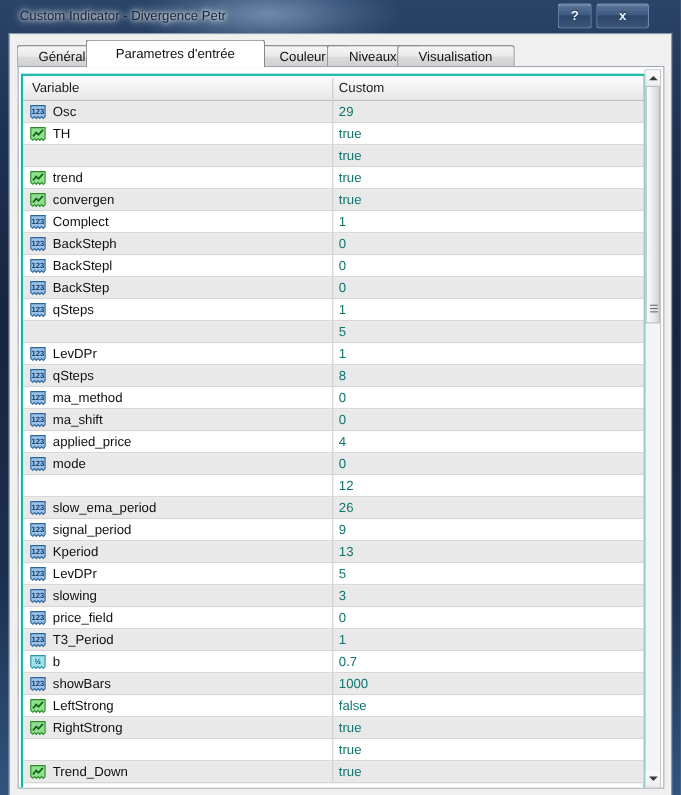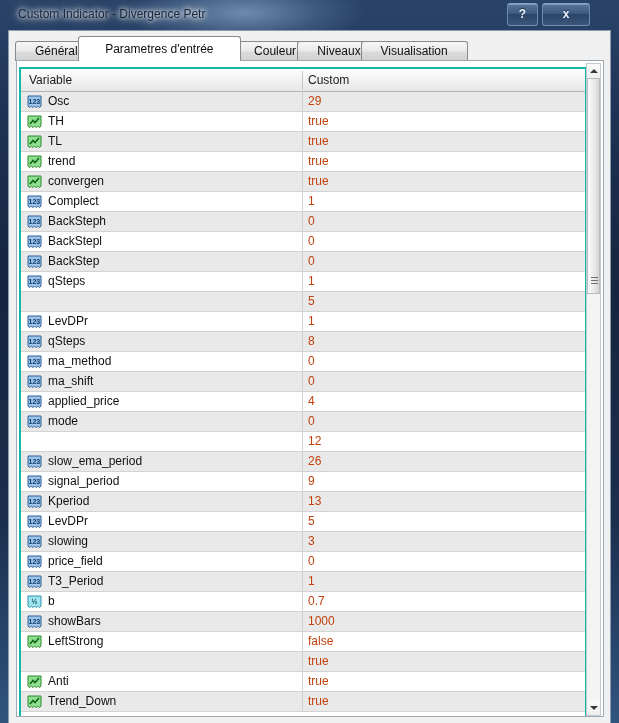--- a/index.html
+++ b/index.html
@@ -171,21 +171,21 @@
   .cell-name {
     position: absolute;
     left: 0; top: 0;
     width: 281px; height: 19px;
   }
   .cell-val {
     position: absolute;
     left: 282px; top: 0;
     right: 0; height: 19px;
     font-size: 12px;
-    color: #c2410c;
+    color: #0f766e;
     line-height: 19px;
     padding-left: 5px;
     box-sizing: border-box;
     white-space: nowrap;
   }
   .rowdiv {
     position: absolute;
     left: 281px; top: 0;
     width: 1px; height: 19px;
     background: #cfcfcf;
@@ -306,353 +306,344 @@
                     <path d="M1 1 h13 v10 l-1.6 1.6 -1.6 -1.6 -1.6 1.6 -1.6 -1.6 -1.6 1.6 -1.6 -1.6 -1.6 1.6 -1.8 -1.6 z" fill="#8fe08f" stroke="#2c8a2c" stroke-width="1"></path>
                     <polyline points="3,9 6,5.5 8,7.5 12,3" fill="none" stroke="#14611a" stroke-width="1.6"></polyline>
                   </svg>
                 </span>
                 <span class="name-label">TH</span>
               </div>
               <div class="rowdiv"></div>
               <div class="cell-val">true</div>
             </div>
             <div class="row even">
+              <div class="rowdiv"></div>
+              <div class="cell-val">true</div>
+            </div>
+            <div class="row odd">
               <div class="cell-name">
                 <span class="ticon">
                   <svg width="15" height="14" viewBox="0 0 15 14">
                     <path d="M1 1 h13 v10 l-1.6 1.6 -1.6 -1.6 -1.6 1.6 -1.6 -1.6 -1.6 1.6 -1.6 -1.6 -1.6 1.6 -1.8 -1.6 z" fill="#8fe08f" stroke="#2c8a2c" stroke-width="1"></path>
                     <polyline points="3,9 6,5.5 8,7.5 12,3" fill="none" stroke="#14611a" stroke-width="1.6"></polyline>
                   </svg>
                 </span>
-                <span class="name-label">TL</span>
+                <span class="name-label">trend</span>
               </div>
               <div class="rowdiv"></div>
               <div class="cell-val">true</div>
             </div>
-            <div class="row odd">
+            <div class="row even">
               <div class="cell-name">
                 <span class="ticon">
                   <svg width="15" height="14" viewBox="0 0 15 14">
                     <path d="M1 1 h13 v10 l-1.6 1.6 -1.6 -1.6 -1.6 1.6 -1.6 -1.6 -1.6 1.6 -1.6 -1.6 -1.6 1.6 -1.8 -1.6 z" fill="#8fe08f" stroke="#2c8a2c" stroke-width="1"></path>
                     <polyline points="3,9 6,5.5 8,7.5 12,3" fill="none" stroke="#14611a" stroke-width="1.6"></polyline>
                   </svg>
                 </span>
-                <span class="name-label">trend</span>
+                <span class="name-label">convergen</span>
               </div>
               <div class="rowdiv"></div>
               <div class="cell-val">true</div>
             </div>
-            <div class="row even">
+            <div class="row odd">
+              <div class="cell-name">
+                <span class="ticon">
+                  <svg width="15" height="14" viewBox="0 0 15 14">
+                    <path d="M1 1 h13 v10 l-1.6 1.6 -1.6 -1.6 -1.6 1.6 -1.6 -1.6 -1.6 1.6 -1.6 -1.6 -1.6 1.6 -1.8 -1.6 z" fill="#9dc3e8" stroke="#2f6298" stroke-width="1"></path>
+                    <text x="7.4" y="8.8" font-family="'Liberation Sans',sans-serif" font-size="7" font-weight="bold" fill="#0d3c6b" text-anchor="middle">123</text>
+                  </svg>
+                </span>
+                <span class="name-label">Complect</span>
+              </div>
+              <div class="rowdiv"></div>
+              <div class="cell-val">1</div>
+            </div>
+            <div class="row even">
+              <div class="cell-name">
+                <span class="ticon">
+                  <svg width="15" height="14" viewBox="0 0 15 14">
+                    <path d="M1 1 h13 v10 l-1.6 1.6 -1.6 -1.6 -1.6 1.6 -1.6 -1.6 -1.6 1.6 -1.6 -1.6 -1.6 1.6 -1.8 -1.6 z" fill="#9dc3e8" stroke="#2f6298" stroke-width="1"></path>
+                    <text x="7.4" y="8.8" font-family="'Liberation Sans',sans-serif" font-size="7" font-weight="bold" fill="#0d3c6b" text-anchor="middle">123</text>
+                  </svg>
+                </span>
+                <span class="name-label">BackSteph</span>
+              </div>
+              <div class="rowdiv"></div>
+              <div class="cell-val">0</div>
+            </div>
+            <div class="row odd">
+              <div class="cell-name">
+                <span class="ticon">
+                  <svg width="15" height="14" viewBox="0 0 15 14">
+                    <path d="M1 1 h13 v10 l-1.6 1.6 -1.6 -1.6 -1.6 1.6 -1.6 -1.6 -1.6 1.6 -1.6 -1.6 -1.6 1.6 -1.8 -1.6 z" fill="#9dc3e8" stroke="#2f6298" stroke-width="1"></path>
+                    <text x="7.4" y="8.8" font-family="'Liberation Sans',sans-serif" font-size="7" font-weight="bold" fill="#0d3c6b" text-anchor="middle">123</text>
+                  </svg>
+                </span>
+                <span class="name-label">BackStepl</span>
+              </div>
+              <div class="rowdiv"></div>
+              <div class="cell-val">0</div>
+            </div>
+            <div class="row even">
+              <div class="cell-name">
+                <span class="ticon">
+                  <svg width="15" height="14" viewBox="0 0 15 14">
+                    <path d="M1 1 h13 v10 l-1.6 1.6 -1.6 -1.6 -1.6 1.6 -1.6 -1.6 -1.6 1.6 -1.6 -1.6 -1.6 1.6 -1.8 -1.6 z" fill="#9dc3e8" stroke="#2f6298" stroke-width="1"></path>
+                    <text x="7.4" y="8.8" font-family="'Liberation Sans',sans-serif" font-size="7" font-weight="bold" fill="#0d3c6b" text-anchor="middle">123</text>
+                  </svg>
+                </span>
+                <span class="name-label">BackStep</span>
+              </div>
+              <div class="rowdiv"></div>
+              <div class="cell-val">0</div>
+            </div>
+            <div class="row odd">
+              <div class="cell-name">
+                <span class="ticon">
+                  <svg width="15" height="14" viewBox="0 0 15 14">
+                    <path d="M1 1 h13 v10 l-1.6 1.6 -1.6 -1.6 -1.6 1.6 -1.6 -1.6 -1.6 1.6 -1.6 -1.6 -1.6 1.6 -1.8 -1.6 z" fill="#9dc3e8" stroke="#2f6298" stroke-width="1"></path>
+                    <text x="7.4" y="8.8" font-family="'Liberation Sans',sans-serif" font-size="7" font-weight="bold" fill="#0d3c6b" text-anchor="middle">123</text>
+                  </svg>
+                </span>
+                <span class="name-label">qSteps</span>
+              </div>
+              <div class="rowdiv"></div>
+              <div class="cell-val">1</div>
+            </div>
+            <div class="row even">
+              <div class="rowdiv"></div>
+              <div class="cell-val">5</div>
+            </div>
+            <div class="row odd">
+              <div class="cell-name">
+                <span class="ticon">
+                  <svg width="15" height="14" viewBox="0 0 15 14">
+                    <path d="M1 1 h13 v10 l-1.6 1.6 -1.6 -1.6 -1.6 1.6 -1.6 -1.6 -1.6 1.6 -1.6 -1.6 -1.6 1.6 -1.8 -1.6 z" fill="#9dc3e8" stroke="#2f6298" stroke-width="1"></path>
+                    <text x="7.4" y="8.8" font-family="'Liberation Sans',sans-serif" font-size="7" font-weight="bold" fill="#0d3c6b" text-anchor="middle">123</text>
+                  </svg>
+                </span>
+                <span class="name-label">LevDPr</span>
+              </div>
+              <div class="rowdiv"></div>
+              <div class="cell-val">1</div>
+            </div>
+            <div class="row even">
+              <div class="cell-name">
+                <span class="ticon">
+                  <svg width="15" height="14" viewBox="0 0 15 14">
+                    <path d="M1 1 h13 v10 l-1.6 1.6 -1.6 -1.6 -1.6 1.6 -1.6 -1.6 -1.6 1.6 -1.6 -1.6 -1.6 1.6 -1.8 -1.6 z" fill="#9dc3e8" stroke="#2f6298" stroke-width="1"></path>
+                    <text x="7.4" y="8.8" font-family="'Liberation Sans',sans-serif" font-size="7" font-weight="bold" fill="#0d3c6b" text-anchor="middle">123</text>
+                  </svg>
+                </span>
+                <span class="name-label">qSteps</span>
+              </div>
+              <div class="rowdiv"></div>
+              <div class="cell-val">8</div>
+            </div>
+            <div class="row odd">
+              <div class="cell-name">
+                <span class="ticon">
+                  <svg width="15" height="14" viewBox="0 0 15 14">
+                    <path d="M1 1 h13 v10 l-1.6 1.6 -1.6 -1.6 -1.6 1.6 -1.6 -1.6 -1.6 1.6 -1.6 -1.6 -1.6 1.6 -1.8 -1.6 z" fill="#9dc3e8" stroke="#2f6298" stroke-width="1"></path>
+                    <text x="7.4" y="8.8" font-family="'Liberation Sans',sans-serif" font-size="7" font-weight="bold" fill="#0d3c6b" text-anchor="middle">123</text>
+                  </svg>
+                </span>
+                <span class="name-label">ma_method</span>
+              </div>
+              <div class="rowdiv"></div>
+              <div class="cell-val">0</div>
+            </div>
+            <div class="row even">
+              <div class="cell-name">
+                <span class="ticon">
+                  <svg width="15" height="14" viewBox="0 0 15 14">
+                    <path d="M1 1 h13 v10 l-1.6 1.6 -1.6 -1.6 -1.6 1.6 -1.6 -1.6 -1.6 1.6 -1.6 -1.6 -1.6 1.6 -1.8 -1.6 z" fill="#9dc3e8" stroke="#2f6298" stroke-width="1"></path>
+                    <text x="7.4" y="8.8" font-family="'Liberation Sans',sans-serif" font-size="7" font-weight="bold" fill="#0d3c6b" text-anchor="middle">123</text>
+                  </svg>
+                </span>
+                <span class="name-label">ma_shift</span>
+              </div>
+              <div class="rowdiv"></div>
+              <div class="cell-val">0</div>
+            </div>
+            <div class="row odd">
+              <div class="cell-name">
+                <span class="ticon">
+                  <svg width="15" height="14" viewBox="0 0 15 14">
+                    <path d="M1 1 h13 v10 l-1.6 1.6 -1.6 -1.6 -1.6 1.6 -1.6 -1.6 -1.6 1.6 -1.6 -1.6 -1.6 1.6 -1.8 -1.6 z" fill="#9dc3e8" stroke="#2f6298" stroke-width="1"></path>
+                    <text x="7.4" y="8.8" font-family="'Liberation Sans',sans-serif" font-size="7" font-weight="bold" fill="#0d3c6b" text-anchor="middle">123</text>
+                  </svg>
+                </span>
+                <span class="name-label">applied_price</span>
+              </div>
+              <div class="rowdiv"></div>
+              <div class="cell-val">4</div>
+            </div>
+            <div class="row even">
+              <div class="cell-name">
+                <span class="ticon">
+                  <svg width="15" height="14" viewBox="0 0 15 14">
+                    <path d="M1 1 h13 v10 l-1.6 1.6 -1.6 -1.6 -1.6 1.6 -1.6 -1.6 -1.6 1.6 -1.6 -1.6 -1.6 1.6 -1.8 -1.6 z" fill="#9dc3e8" stroke="#2f6298" stroke-width="1"></path>
+                    <text x="7.4" y="8.8" font-family="'Liberation Sans',sans-serif" font-size="7" font-weight="bold" fill="#0d3c6b" text-anchor="middle">123</text>
+                  </svg>
+                </span>
+                <span class="name-label">mode</span>
+              </div>
+              <div class="rowdiv"></div>
+              <div class="cell-val">0</div>
+            </div>
+            <div class="row odd">
+              <div class="rowdiv"></div>
+              <div class="cell-val">12</div>
+            </div>
+            <div class="row even">
+              <div class="cell-name">
+                <span class="ticon">
+                  <svg width="15" height="14" viewBox="0 0 15 14">
+                    <path d="M1 1 h13 v10 l-1.6 1.6 -1.6 -1.6 -1.6 1.6 -1.6 -1.6 -1.6 1.6 -1.6 -1.6 -1.6 1.6 -1.8 -1.6 z" fill="#9dc3e8" stroke="#2f6298" stroke-width="1"></path>
+                    <text x="7.4" y="8.8" font-family="'Liberation Sans',sans-serif" font-size="7" font-weight="bold" fill="#0d3c6b" text-anchor="middle">123</text>
+                  </svg>
+                </span>
+                <span class="name-label">slow_ema_period</span>
+              </div>
+              <div class="rowdiv"></div>
+              <div class="cell-val">26</div>
+            </div>
+            <div class="row odd">
+              <div class="cell-name">
+                <span class="ticon">
+                  <svg width="15" height="14" viewBox="0 0 15 14">
+                    <path d="M1 1 h13 v10 l-1.6 1.6 -1.6 -1.6 -1.6 1.6 -1.6 -1.6 -1.6 1.6 -1.6 -1.6 -1.6 1.6 -1.8 -1.6 z" fill="#9dc3e8" stroke="#2f6298" stroke-width="1"></path>
+                    <text x="7.4" y="8.8" font-family="'Liberation Sans',sans-serif" font-size="7" font-weight="bold" fill="#0d3c6b" text-anchor="middle">123</text>
+                  </svg>
+                </span>
+                <span class="name-label">signal_period</span>
+              </div>
+              <div class="rowdiv"></div>
+              <div class="cell-val">9</div>
+            </div>
+            <div class="row even">
+              <div class="cell-name">
+                <span class="ticon">
+                  <svg width="15" height="14" viewBox="0 0 15 14">
+                    <path d="M1 1 h13 v10 l-1.6 1.6 -1.6 -1.6 -1.6 1.6 -1.6 -1.6 -1.6 1.6 -1.6 -1.6 -1.6 1.6 -1.8 -1.6 z" fill="#9dc3e8" stroke="#2f6298" stroke-width="1"></path>
+                    <text x="7.4" y="8.8" font-family="'Liberation Sans',sans-serif" font-size="7" font-weight="bold" fill="#0d3c6b" text-anchor="middle">123</text>
+                  </svg>
+                </span>
+                <span class="name-label">Kperiod</span>
+              </div>
+              <div class="rowdiv"></div>
+              <div class="cell-val">13</div>
+            </div>
+            <div class="row odd">
+              <div class="cell-name">
+                <span class="ticon">
+                  <svg width="15" height="14" viewBox="0 0 15 14">
+                    <path d="M1 1 h13 v10 l-1.6 1.6 -1.6 -1.6 -1.6 1.6 -1.6 -1.6 -1.6 1.6 -1.6 -1.6 -1.6 1.6 -1.8 -1.6 z" fill="#9dc3e8" stroke="#2f6298" stroke-width="1"></path>
+                    <text x="7.4" y="8.8" font-family="'Liberation Sans',sans-serif" font-size="7" font-weight="bold" fill="#0d3c6b" text-anchor="middle">123</text>
+                  </svg>
+                </span>
+                <span class="name-label">LevDPr</span>
+              </div>
+              <div class="rowdiv"></div>
+              <div class="cell-val">5</div>
+            </div>
+            <div class="row even">
+              <div class="cell-name">
+                <span class="ticon">
+                  <svg width="15" height="14" viewBox="0 0 15 14">
+                    <path d="M1 1 h13 v10 l-1.6 1.6 -1.6 -1.6 -1.6 1.6 -1.6 -1.6 -1.6 1.6 -1.6 -1.6 -1.6 1.6 -1.8 -1.6 z" fill="#9dc3e8" stroke="#2f6298" stroke-width="1"></path>
+                    <text x="7.4" y="8.8" font-family="'Liberation Sans',sans-serif" font-size="7" font-weight="bold" fill="#0d3c6b" text-anchor="middle">123</text>
+                  </svg>
+                </span>
+                <span class="name-label">slowing</span>
+              </div>
+              <div class="rowdiv"></div>
+              <div class="cell-val">3</div>
+            </div>
+            <div class="row odd">
+              <div class="cell-name">
+                <span class="ticon">
+                  <svg width="15" height="14" viewBox="0 0 15 14">
+                    <path d="M1 1 h13 v10 l-1.6 1.6 -1.6 -1.6 -1.6 1.6 -1.6 -1.6 -1.6 1.6 -1.6 -1.6 -1.6 1.6 -1.8 -1.6 z" fill="#9dc3e8" stroke="#2f6298" stroke-width="1"></path>
+                    <text x="7.4" y="8.8" font-family="'Liberation Sans',sans-serif" font-size="7" font-weight="bold" fill="#0d3c6b" text-anchor="middle">123</text>
+                  </svg>
+                </span>
+                <span class="name-label">price_field</span>
+              </div>
+              <div class="rowdiv"></div>
+              <div class="cell-val">0</div>
+            </div>
+            <div class="row even">
+              <div class="cell-name">
+                <span class="ticon">
+                  <svg width="15" height="14" viewBox="0 0 15 14">
+                    <path d="M1 1 h13 v10 l-1.6 1.6 -1.6 -1.6 -1.6 1.6 -1.6 -1.6 -1.6 1.6 -1.6 -1.6 -1.6 1.6 -1.8 -1.6 z" fill="#9dc3e8" stroke="#2f6298" stroke-width="1"></path>
+                    <text x="7.4" y="8.8" font-family="'Liberation Sans',sans-serif" font-size="7" font-weight="bold" fill="#0d3c6b" text-anchor="middle">123</text>
+                  </svg>
+                </span>
+                <span class="name-label">T3_Period</span>
+              </div>
+              <div class="rowdiv"></div>
+              <div class="cell-val">1</div>
+            </div>
+            <div class="row odd">
+              <div class="cell-name">
+                <span class="ticon">
+                  <svg width="15" height="14" viewBox="0 0 15 14">
+                    <path d="M1 1 h13 v10 l-1.6 1.6 -1.6 -1.6 -1.6 1.6 -1.6 -1.6 -1.6 1.6 -1.6 -1.6 -1.6 1.6 -1.8 -1.6 z" fill="#9fe3ef" stroke="#2b93a8" stroke-width="1"></path>
+                    <text x="7.3" y="8.6" font-family="'Liberation Sans',sans-serif" font-size="7" font-weight="bold" fill="#0c4a58" text-anchor="middle">½</text>
+                  </svg>
+                </span>
+                <span class="name-label">b</span>
+              </div>
+              <div class="rowdiv"></div>
+              <div class="cell-val">0.7</div>
+            </div>
+            <div class="row even">
+              <div class="cell-name">
+                <span class="ticon">
+                  <svg width="15" height="14" viewBox="0 0 15 14">
+                    <path d="M1 1 h13 v10 l-1.6 1.6 -1.6 -1.6 -1.6 1.6 -1.6 -1.6 -1.6 1.6 -1.6 -1.6 -1.6 1.6 -1.8 -1.6 z" fill="#9dc3e8" stroke="#2f6298" stroke-width="1"></path>
+                    <text x="7.4" y="8.8" font-family="'Liberation Sans',sans-serif" font-size="7" font-weight="bold" fill="#0d3c6b" text-anchor="middle">123</text>
+                  </svg>
+                </span>
+                <span class="name-label">showBars</span>
+              </div>
+              <div class="rowdiv"></div>
+              <div class="cell-val">1000</div>
+            </div>
+            <div class="row odd">
               <div class="cell-name">
                 <span class="ticon">
                   <svg width="15" height="14" viewBox="0 0 15 14">
                     <path d="M1 1 h13 v10 l-1.6 1.6 -1.6 -1.6 -1.6 1.6 -1.6 -1.6 -1.6 1.6 -1.6 -1.6 -1.6 1.6 -1.8 -1.6 z" fill="#8fe08f" stroke="#2c8a2c" stroke-width="1"></path>
                     <polyline points="3,9 6,5.5 8,7.5 12,3" fill="none" stroke="#14611a" stroke-width="1.6"></polyline>
                   </svg>
                 </span>
-                <span class="name-label">convergen</span>
-              </div>
-              <div class="rowdiv"></div>
-              <div class="cell-val">true</div>
-            </div>
-            <div class="row odd">
-              <div class="cell-name">
-                <span class="ticon">
-                  <svg width="15" height="14" viewBox="0 0 15 14">
-                    <path d="M1 1 h13 v10 l-1.6 1.6 -1.6 -1.6 -1.6 1.6 -1.6 -1.6 -1.6 1.6 -1.6 -1.6 -1.6 1.6 -1.8 -1.6 z" fill="#9dc3e8" stroke="#2f6298" stroke-width="1"></path>
-                    <text x="7.4" y="8.8" font-family="'Liberation Sans',sans-serif" font-size="7" font-weight="bold" fill="#0d3c6b" text-anchor="middle">123</text>
-                  </svg>
-                </span>
-                <span class="name-label">Complect</span>
-              </div>
-              <div class="rowdiv"></div>
-              <div class="cell-val">1</div>
-            </div>
-            <div class="row even">
-              <div class="cell-name">
-                <span class="ticon">
-                  <svg width="15" height="14" viewBox="0 0 15 14">
-                    <path d="M1 1 h13 v10 l-1.6 1.6 -1.6 -1.6 -1.6 1.6 -1.6 -1.6 -1.6 1.6 -1.6 -1.6 -1.6 1.6 -1.8 -1.6 z" fill="#9dc3e8" stroke="#2f6298" stroke-width="1"></path>
-                    <text x="7.4" y="8.8" font-family="'Liberation Sans',sans-serif" font-size="7" font-weight="bold" fill="#0d3c6b" text-anchor="middle">123</text>
-                  </svg>
-                </span>
-                <span class="name-label">BackSteph</span>
-              </div>
-              <div class="rowdiv"></div>
-              <div class="cell-val">0</div>
-            </div>
-            <div class="row odd">
-              <div class="cell-name">
-                <span class="ticon">
-                  <svg width="15" height="14" viewBox="0 0 15 14">
-                    <path d="M1 1 h13 v10 l-1.6 1.6 -1.6 -1.6 -1.6 1.6 -1.6 -1.6 -1.6 1.6 -1.6 -1.6 -1.6 1.6 -1.8 -1.6 z" fill="#9dc3e8" stroke="#2f6298" stroke-width="1"></path>
-                    <text x="7.4" y="8.8" font-family="'Liberation Sans',sans-serif" font-size="7" font-weight="bold" fill="#0d3c6b" text-anchor="middle">123</text>
-                  </svg>
-                </span>
-                <span class="name-label">BackStepl</span>
-              </div>
-              <div class="rowdiv"></div>
-              <div class="cell-val">0</div>
-            </div>
-            <div class="row even">
-              <div class="cell-name">
-                <span class="ticon">
-                  <svg width="15" height="14" viewBox="0 0 15 14">
-                    <path d="M1 1 h13 v10 l-1.6 1.6 -1.6 -1.6 -1.6 1.6 -1.6 -1.6 -1.6 1.6 -1.6 -1.6 -1.6 1.6 -1.8 -1.6 z" fill="#9dc3e8" stroke="#2f6298" stroke-width="1"></path>
-                    <text x="7.4" y="8.8" font-family="'Liberation Sans',sans-serif" font-size="7" font-weight="bold" fill="#0d3c6b" text-anchor="middle">123</text>
-                  </svg>
-                </span>
-                <span class="name-label">BackStep</span>
-              </div>
-              <div class="rowdiv"></div>
-              <div class="cell-val">0</div>
-            </div>
-            <div class="row odd">
-              <div class="cell-name">
-                <span class="ticon">
-                  <svg width="15" height="14" viewBox="0 0 15 14">
-                    <path d="M1 1 h13 v10 l-1.6 1.6 -1.6 -1.6 -1.6 1.6 -1.6 -1.6 -1.6 1.6 -1.6 -1.6 -1.6 1.6 -1.8 -1.6 z" fill="#9dc3e8" stroke="#2f6298" stroke-width="1"></path>
-                    <text x="7.4" y="8.8" font-family="'Liberation Sans',sans-serif" font-size="7" font-weight="bold" fill="#0d3c6b" text-anchor="middle">123</text>
-                  </svg>
-                </span>
-                <span class="name-label">qSteps</span>
-              </div>
-              <div class="rowdiv"></div>
-              <div class="cell-val">1</div>
-            </div>
-            <div class="row even">
-              <div class="rowdiv"></div>
-              <div class="cell-val">5</div>
-            </div>
-            <div class="row odd">
-              <div class="cell-name">
-                <span class="ticon">
-                  <svg width="15" height="14" viewBox="0 0 15 14">
-                    <path d="M1 1 h13 v10 l-1.6 1.6 -1.6 -1.6 -1.6 1.6 -1.6 -1.6 -1.6 1.6 -1.6 -1.6 -1.6 1.6 -1.8 -1.6 z" fill="#9dc3e8" stroke="#2f6298" stroke-width="1"></path>
-                    <text x="7.4" y="8.8" font-family="'Liberation Sans',sans-serif" font-size="7" font-weight="bold" fill="#0d3c6b" text-anchor="middle">123</text>
-                  </svg>
-                </span>
-                <span class="name-label">LevDPr</span>
-              </div>
-              <div class="rowdiv"></div>
-              <div class="cell-val">1</div>
-            </div>
-            <div class="row even">
-              <div class="cell-name">
-                <span class="ticon">
-                  <svg width="15" height="14" viewBox="0 0 15 14">
-                    <path d="M1 1 h13 v10 l-1.6 1.6 -1.6 -1.6 -1.6 1.6 -1.6 -1.6 -1.6 1.6 -1.6 -1.6 -1.6 1.6 -1.8 -1.6 z" fill="#9dc3e8" stroke="#2f6298" stroke-width="1"></path>
-                    <text x="7.4" y="8.8" font-family="'Liberation Sans',sans-serif" font-size="7" font-weight="bold" fill="#0d3c6b" text-anchor="middle">123</text>
-                  </svg>
-                </span>
-                <span class="name-label">qSteps</span>
-              </div>
-              <div class="rowdiv"></div>
-              <div class="cell-val">8</div>
-            </div>
-            <div class="row odd">
-              <div class="cell-name">
-                <span class="ticon">
-                  <svg width="15" height="14" viewBox="0 0 15 14">
-                    <path d="M1 1 h13 v10 l-1.6 1.6 -1.6 -1.6 -1.6 1.6 -1.6 -1.6 -1.6 1.6 -1.6 -1.6 -1.6 1.6 -1.8 -1.6 z" fill="#9dc3e8" stroke="#2f6298" stroke-width="1"></path>
-                    <text x="7.4" y="8.8" font-family="'Liberation Sans',sans-serif" font-size="7" font-weight="bold" fill="#0d3c6b" text-anchor="middle">123</text>
-                  </svg>
-                </span>
-                <span class="name-label">ma_method</span>
-              </div>
-              <div class="rowdiv"></div>
-              <div class="cell-val">0</div>
-            </div>
-            <div class="row even">
-              <div class="cell-name">
-                <span class="ticon">
-                  <svg width="15" height="14" viewBox="0 0 15 14">
-                    <path d="M1 1 h13 v10 l-1.6 1.6 -1.6 -1.6 -1.6 1.6 -1.6 -1.6 -1.6 1.6 -1.6 -1.6 -1.6 1.6 -1.8 -1.6 z" fill="#9dc3e8" stroke="#2f6298" stroke-width="1"></path>
-                    <text x="7.4" y="8.8" font-family="'Liberation Sans',sans-serif" font-size="7" font-weight="bold" fill="#0d3c6b" text-anchor="middle">123</text>
-                  </svg>
-                </span>
-                <span class="name-label">ma_shift</span>
-              </div>
-              <div class="rowdiv"></div>
-              <div class="cell-val">0</div>
-            </div>
-            <div class="row odd">
-              <div class="cell-name">
-                <span class="ticon">
-                  <svg width="15" height="14" viewBox="0 0 15 14">
-                    <path d="M1 1 h13 v10 l-1.6 1.6 -1.6 -1.6 -1.6 1.6 -1.6 -1.6 -1.6 1.6 -1.6 -1.6 -1.6 1.6 -1.8 -1.6 z" fill="#9dc3e8" stroke="#2f6298" stroke-width="1"></path>
-                    <text x="7.4" y="8.8" font-family="'Liberation Sans',sans-serif" font-size="7" font-weight="bold" fill="#0d3c6b" text-anchor="middle">123</text>
-                  </svg>
-                </span>
-                <span class="name-label">applied_price</span>
-              </div>
-              <div class="rowdiv"></div>
-              <div class="cell-val">4</div>
-            </div>
-            <div class="row even">
-              <div class="cell-name">
-                <span class="ticon">
-                  <svg width="15" height="14" viewBox="0 0 15 14">
-                    <path d="M1 1 h13 v10 l-1.6 1.6 -1.6 -1.6 -1.6 1.6 -1.6 -1.6 -1.6 1.6 -1.6 -1.6 -1.6 1.6 -1.8 -1.6 z" fill="#9dc3e8" stroke="#2f6298" stroke-width="1"></path>
-                    <text x="7.4" y="8.8" font-family="'Liberation Sans',sans-serif" font-size="7" font-weight="bold" fill="#0d3c6b" text-anchor="middle">123</text>
-                  </svg>
-                </span>
-                <span class="name-label">mode</span>
-              </div>
-              <div class="rowdiv"></div>
-              <div class="cell-val">0</div>
-            </div>
-            <div class="row odd">
-              <div class="rowdiv"></div>
-              <div class="cell-val">12</div>
-            </div>
-            <div class="row even">
-              <div class="cell-name">
-                <span class="ticon">
-                  <svg width="15" height="14" viewBox="0 0 15 14">
-                    <path d="M1 1 h13 v10 l-1.6 1.6 -1.6 -1.6 -1.6 1.6 -1.6 -1.6 -1.6 1.6 -1.6 -1.6 -1.6 1.6 -1.8 -1.6 z" fill="#9dc3e8" stroke="#2f6298" stroke-width="1"></path>
-                    <text x="7.4" y="8.8" font-family="'Liberation Sans',sans-serif" font-size="7" font-weight="bold" fill="#0d3c6b" text-anchor="middle">123</text>
-                  </svg>
-                </span>
-                <span class="name-label">slow_ema_period</span>
-              </div>
-              <div class="rowdiv"></div>
-              <div class="cell-val">26</div>
-            </div>
-            <div class="row odd">
-              <div class="cell-name">
-                <span class="ticon">
-                  <svg width="15" height="14" viewBox="0 0 15 14">
-                    <path d="M1 1 h13 v10 l-1.6 1.6 -1.6 -1.6 -1.6 1.6 -1.6 -1.6 -1.6 1.6 -1.6 -1.6 -1.6 1.6 -1.8 -1.6 z" fill="#9dc3e8" stroke="#2f6298" stroke-width="1"></path>
-                    <text x="7.4" y="8.8" font-family="'Liberation Sans',sans-serif" font-size="7" font-weight="bold" fill="#0d3c6b" text-anchor="middle">123</text>
-                  </svg>
-                </span>
-                <span class="name-label">signal_period</span>
-              </div>
-              <div class="rowdiv"></div>
-              <div class="cell-val">9</div>
-            </div>
-            <div class="row even">
-              <div class="cell-name">
-                <span class="ticon">
-                  <svg width="15" height="14" viewBox="0 0 15 14">
-                    <path d="M1 1 h13 v10 l-1.6 1.6 -1.6 -1.6 -1.6 1.6 -1.6 -1.6 -1.6 1.6 -1.6 -1.6 -1.6 1.6 -1.8 -1.6 z" fill="#9dc3e8" stroke="#2f6298" stroke-width="1"></path>
-                    <text x="7.4" y="8.8" font-family="'Liberation Sans',sans-serif" font-size="7" font-weight="bold" fill="#0d3c6b" text-anchor="middle">123</text>
-                  </svg>
-                </span>
-                <span class="name-label">Kperiod</span>
-              </div>
-              <div class="rowdiv"></div>
-              <div class="cell-val">13</div>
-            </div>
-            <div class="row odd">
-              <div class="cell-name">
-                <span class="ticon">
-                  <svg width="15" height="14" viewBox="0 0 15 14">
-                    <path d="M1 1 h13 v10 l-1.6 1.6 -1.6 -1.6 -1.6 1.6 -1.6 -1.6 -1.6 1.6 -1.6 -1.6 -1.6 1.6 -1.8 -1.6 z" fill="#9dc3e8" stroke="#2f6298" stroke-width="1"></path>
-                    <text x="7.4" y="8.8" font-family="'Liberation Sans',sans-serif" font-size="7" font-weight="bold" fill="#0d3c6b" text-anchor="middle">123</text>
-                  </svg>
-                </span>
-                <span class="name-label">LevDPr</span>
-              </div>
-              <div class="rowdiv"></div>
-              <div class="cell-val">5</div>
-            </div>
-            <div class="row even">
-              <div class="cell-name">
-                <span class="ticon">
-                  <svg width="15" height="14" viewBox="0 0 15 14">
-                    <path d="M1 1 h13 v10 l-1.6 1.6 -1.6 -1.6 -1.6 1.6 -1.6 -1.6 -1.6 1.6 -1.6 -1.6 -1.6 1.6 -1.8 -1.6 z" fill="#9dc3e8" stroke="#2f6298" stroke-width="1"></path>
-                    <text x="7.4" y="8.8" font-family="'Liberation Sans',sans-serif" font-size="7" font-weight="bold" fill="#0d3c6b" text-anchor="middle">123</text>
-                  </svg>
-                </span>
-                <span class="name-label">slowing</span>
-              </div>
-              <div class="rowdiv"></div>
-              <div class="cell-val">3</div>
-            </div>
-            <div class="row odd">
-              <div class="cell-name">
-                <span class="ticon">
-                  <svg width="15" height="14" viewBox="0 0 15 14">
-                    <path d="M1 1 h13 v10 l-1.6 1.6 -1.6 -1.6 -1.6 1.6 -1.6 -1.6 -1.6 1.6 -1.6 -1.6 -1.6 1.6 -1.8 -1.6 z" fill="#9dc3e8" stroke="#2f6298" stroke-width="1"></path>
-                    <text x="7.4" y="8.8" font-family="'Liberation Sans',sans-serif" font-size="7" font-weight="bold" fill="#0d3c6b" text-anchor="middle">123</text>
-                  </svg>
-                </span>
-                <span class="name-label">price_field</span>
-              </div>
-              <div class="rowdiv"></div>
-              <div class="cell-val">0</div>
-            </div>
-            <div class="row even">
-              <div class="cell-name">
-                <span class="ticon">
-                  <svg width="15" height="14" viewBox="0 0 15 14">
-                    <path d="M1 1 h13 v10 l-1.6 1.6 -1.6 -1.6 -1.6 1.6 -1.6 -1.6 -1.6 1.6 -1.6 -1.6 -1.6 1.6 -1.8 -1.6 z" fill="#9dc3e8" stroke="#2f6298" stroke-width="1"></path>
-                    <text x="7.4" y="8.8" font-family="'Liberation Sans',sans-serif" font-size="7" font-weight="bold" fill="#0d3c6b" text-anchor="middle">123</text>
-                  </svg>
-                </span>
-                <span class="name-label">T3_Period</span>
-              </div>
-              <div class="rowdiv"></div>
-              <div class="cell-val">1</div>
-            </div>
-            <div class="row odd">
-              <div class="cell-name">
-                <span class="ticon">
-                  <svg width="15" height="14" viewBox="0 0 15 14">
-                    <path d="M1 1 h13 v10 l-1.6 1.6 -1.6 -1.6 -1.6 1.6 -1.6 -1.6 -1.6 1.6 -1.6 -1.6 -1.6 1.6 -1.8 -1.6 z" fill="#9fe3ef" stroke="#2b93a8" stroke-width="1"></path>
-                    <text x="7.3" y="8.6" font-family="'Liberation Sans',sans-serif" font-size="7" font-weight="bold" fill="#0c4a58" text-anchor="middle">½</text>
-                  </svg>
-                </span>
-                <span class="name-label">b</span>
-              </div>
-              <div class="rowdiv"></div>
-              <div class="cell-val">0.7</div>
-            </div>
-            <div class="row even">
-              <div class="cell-name">
-                <span class="ticon">
-                  <svg width="15" height="14" viewBox="0 0 15 14">
-                    <path d="M1 1 h13 v10 l-1.6 1.6 -1.6 -1.6 -1.6 1.6 -1.6 -1.6 -1.6 1.6 -1.6 -1.6 -1.6 1.6 -1.8 -1.6 z" fill="#9dc3e8" stroke="#2f6298" stroke-width="1"></path>
-                    <text x="7.4" y="8.8" font-family="'Liberation Sans',sans-serif" font-size="7" font-weight="bold" fill="#0d3c6b" text-anchor="middle">123</text>
-                  </svg>
-                </span>
-                <span class="name-label">showBars</span>
-              </div>
-              <div class="rowdiv"></div>
-              <div class="cell-val">1000</div>
-            </div>
-            <div class="row odd">
+                <span class="name-label">LeftStrong</span>
+              </div>
+              <div class="rowdiv"></div>
+              <div class="cell-val">false</div>
+            </div>
+            <div class="row even">
               <div class="cell-name">
                 <span class="ticon">
                   <svg width="15" height="14" viewBox="0 0 15 14">
                     <path d="M1 1 h13 v10 l-1.6 1.6 -1.6 -1.6 -1.6 1.6 -1.6 -1.6 -1.6 1.6 -1.6 -1.6 -1.6 1.6 -1.8 -1.6 z" fill="#8fe08f" stroke="#2c8a2c" stroke-width="1"></path>
                     <polyline points="3,9 6,5.5 8,7.5 12,3" fill="none" stroke="#14611a" stroke-width="1.6"></polyline>
                   </svg>
                 </span>
-                <span class="name-label">LeftStrong</span>
-              </div>
-              <div class="rowdiv"></div>
-              <div class="cell-val">false</div>
-            </div>
-            <div class="row even">
+                <span class="name-label">RightStrong</span>
+              </div>
               <div class="rowdiv"></div>
               <div class="cell-val">true</div>
             </div>
             <div class="row odd">
-              <div class="cell-name">
-                <span class="ticon">
-                  <svg width="15" height="14" viewBox="0 0 15 14">
-                    <path d="M1 1 h13 v10 l-1.6 1.6 -1.6 -1.6 -1.6 1.6 -1.6 -1.6 -1.6 1.6 -1.6 -1.6 -1.6 1.6 -1.8 -1.6 z" fill="#8fe08f" stroke="#2c8a2c" stroke-width="1"></path>
-                    <polyline points="3,9 6,5.5 8,7.5 12,3" fill="none" stroke="#14611a" stroke-width="1.6"></polyline>
-                  </svg>
-                </span>
-                <span class="name-label">Anti</span>
-              </div>
               <div class="rowdiv"></div>
               <div class="cell-val">true</div>
             </div>
             <div class="row even">
               <div class="cell-name">
                 <span class="ticon">
                   <svg width="15" height="14" viewBox="0 0 15 14">
                     <path d="M1 1 h13 v10 l-1.6 1.6 -1.6 -1.6 -1.6 1.6 -1.6 -1.6 -1.6 1.6 -1.6 -1.6 -1.6 1.6 -1.8 -1.6 z" fill="#8fe08f" stroke="#2c8a2c" stroke-width="1"></path>
                     <polyline points="3,9 6,5.5 8,7.5 12,3" fill="none" stroke="#14611a" stroke-width="1.6"></polyline>
                   </svg>

